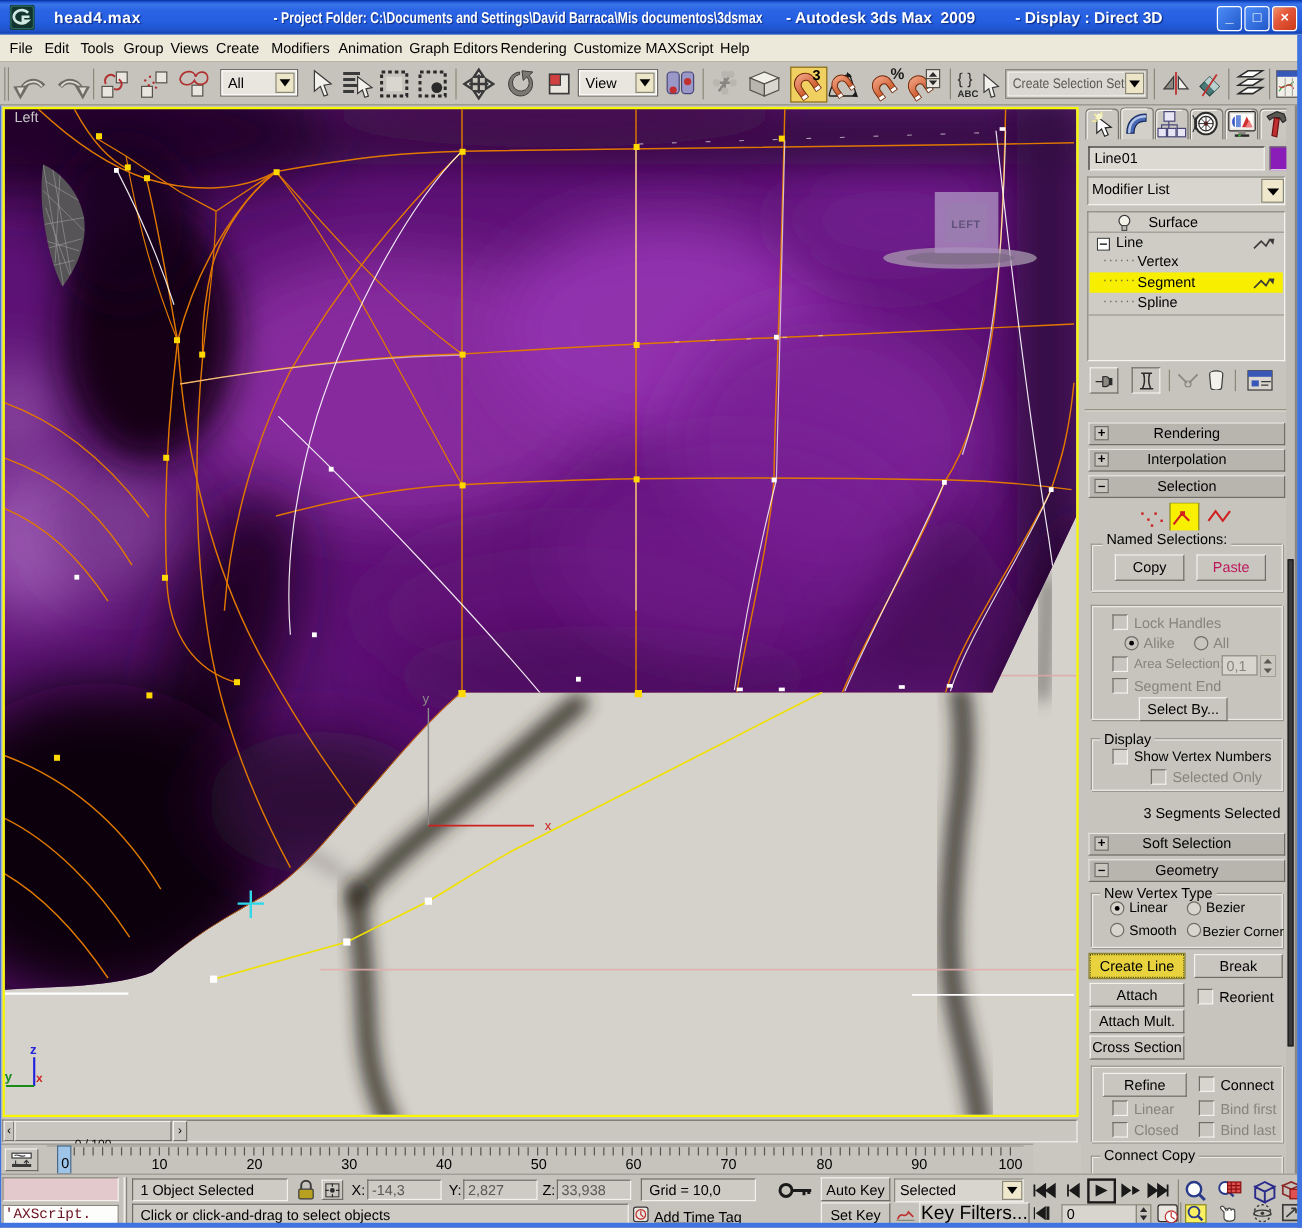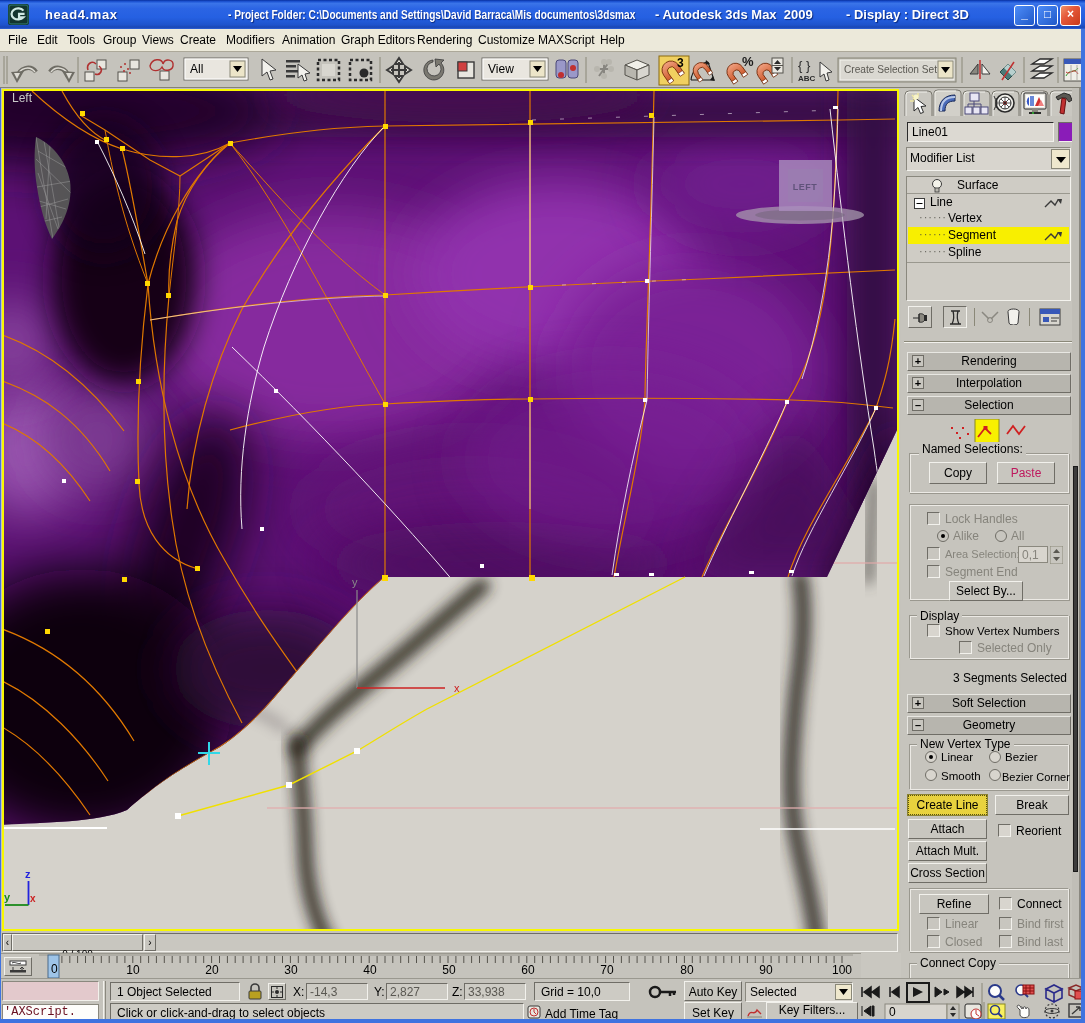--- a/index.html
+++ b/index.html
@@ -875,21 +875,21 @@
       <div class="abs" style="left:4px;top:2px;font-size:12px;">Selected</div>
       <div class="abs" style="left:89px;top:1px;width:17px;height:16px;background:#efe8cd;border:1px solid #8a8878;"></div>
       <svg class="abs" style="left:93px;top:6px" width="10" height="7">
           <path d="M0,0 l9,0 -4.5,6 z" fill="#000"></path>
         </svg>
     </div>
     <svg class="abs" style="left:746px;top:26px" width="18" height="14">
         <path d="M2,11 C5,3 8,12 11,5 L15,9" stroke="#c03030" fill="none" stroke-width="1.4"></path>
         <path d="M1,12 L16,12" stroke="#8a8878"></path>
       </svg>
-    <div class="b3" style="left:766px;top:23px;width:92px;height:20px;font-size:12px;padding-top:0;">Key Filters...</div>
+    <div class="b3" style="left:766px;top:23px;width:92px;height:20px;font-size:16px;padding-top:0;">Key Filters...</div>
 
     <svg class="abs" style="left:860px;top:2px" width="225" height="41" viewBox="0 0 225 41">
       <g fill="#1a1a1a">
         <path d="M2,6 l0,10 M4,11 l7,-5 0,10 z M12,11 l7,-5 0,10 z" stroke="#1a1a1a" stroke-width="1.5"></path>
         <path d="M31,6 l7,5 -7,5 z M40,6 l0,10" stroke="#1a1a1a" stroke-width="1.5" transform="rotate(180 35 11)"></path>
         <rect x="47" y="2" width="22" height="19" fill="none" stroke="#1a1a1a" stroke-width="2"></rect>
         <path d="M53,6 l10,5 -10,5 z"></path>
         <path d="M75,6 l7,5 -7,5 z M84,8 l5,3 -5,3 z" stroke="#1a1a1a"></path>
         <path d="M97,6 l7,5 -7,5 z M105,6 l7,5 -7,5 z M113,6 l0,10" stroke="#1a1a1a" stroke-width="1.5"></path>
       </g>

